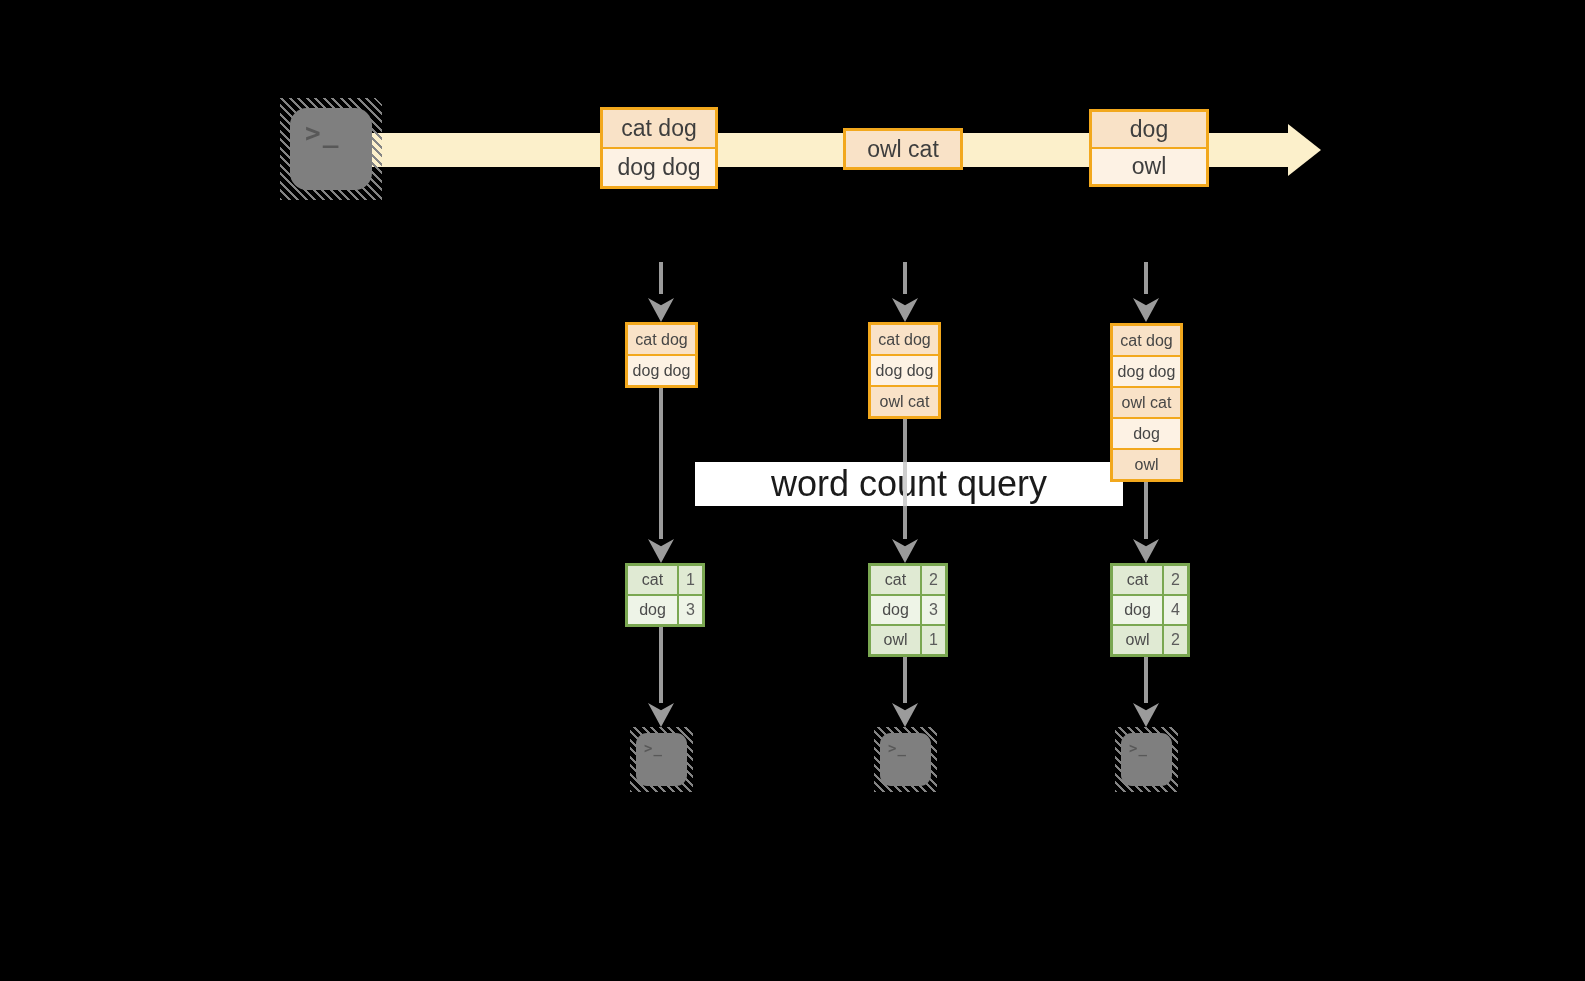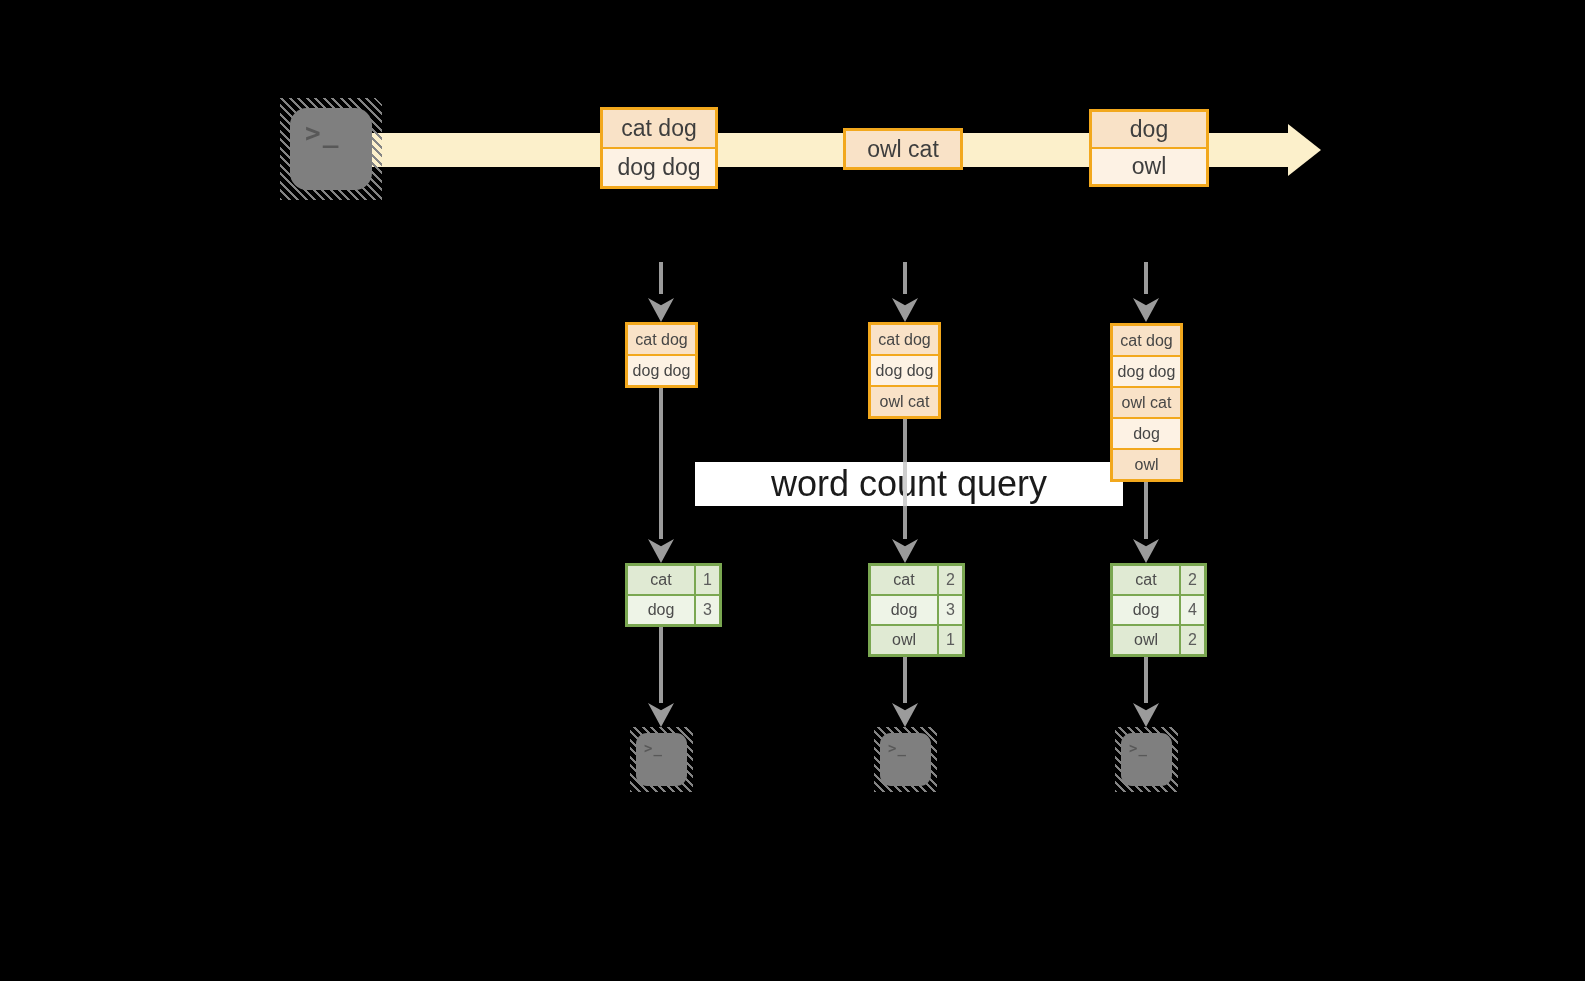--- a/index.html
+++ b/index.html
@@ -23,21 +23,21 @@
   .evbox{position:absolute;border:3px solid var(--orange);box-sizing:border-box;z-index:1;}
   .evrow{height:var(--rh,37px);display:flex;align-items:center;justify-content:center;
     font-size:23px;color:#3e3e3e;}
   .evrow + .evrow{border-top:2px solid var(--orange);}
   .statebox{position:absolute;width:73px;border:3px solid var(--orange);box-sizing:border-box;z-index:4;}
   .strow{height:29px;display:flex;align-items:center;justify-content:center;font-size:16px;color:#464646;}
   .strow + .strow{border-top:2px solid var(--orange);}
   .shade-dark{background:var(--peach-dark);}
   .shade-light{background:var(--peach-light);}
   
-  .gtable{position:absolute;width:97px;border:3px solid var(--green);box-sizing:border-box;z-index:1;}
+  .gtable{position:absolute;width:80px;border:3px solid var(--green);box-sizing:border-box;z-index:1;}
   .grow{display:grid;grid-template-columns:1fr 25px;height:28px;}
   .grow + .grow{border-top:2px solid var(--green);}
   .gcell{display:flex;align-items:center;justify-content:center;font-size:16px;color:#4c4c4c;}
   .gcell.count{border-left:2px solid var(--green);color:#5c5c5c;}
   .g-dark{background:var(--green-dark);}
   .g-light{background:var(--green-light);}
   
   .vline{position:absolute;width:4px;background:var(--gray);z-index:1;}
   .vhead{position:absolute;width:26px;height:24px;background:var(--gray);
     clip-path:polygon(0 0,50% 30%,100% 0,50% 100%);z-index:1;}

